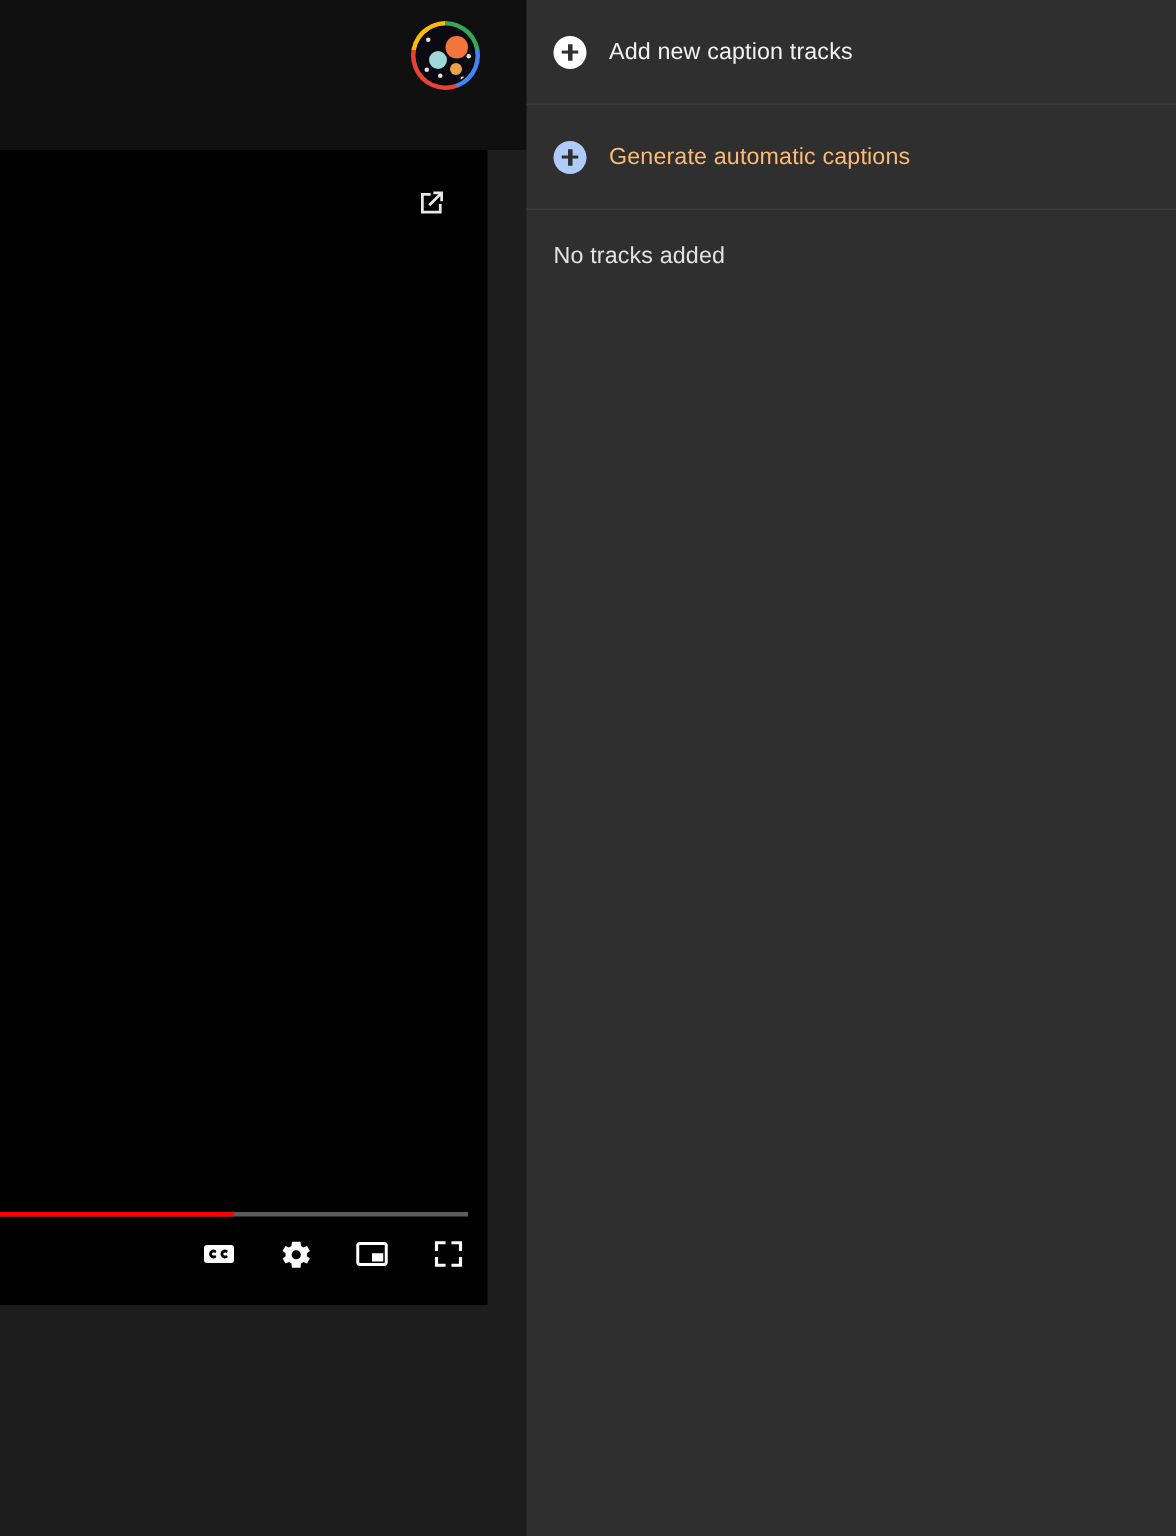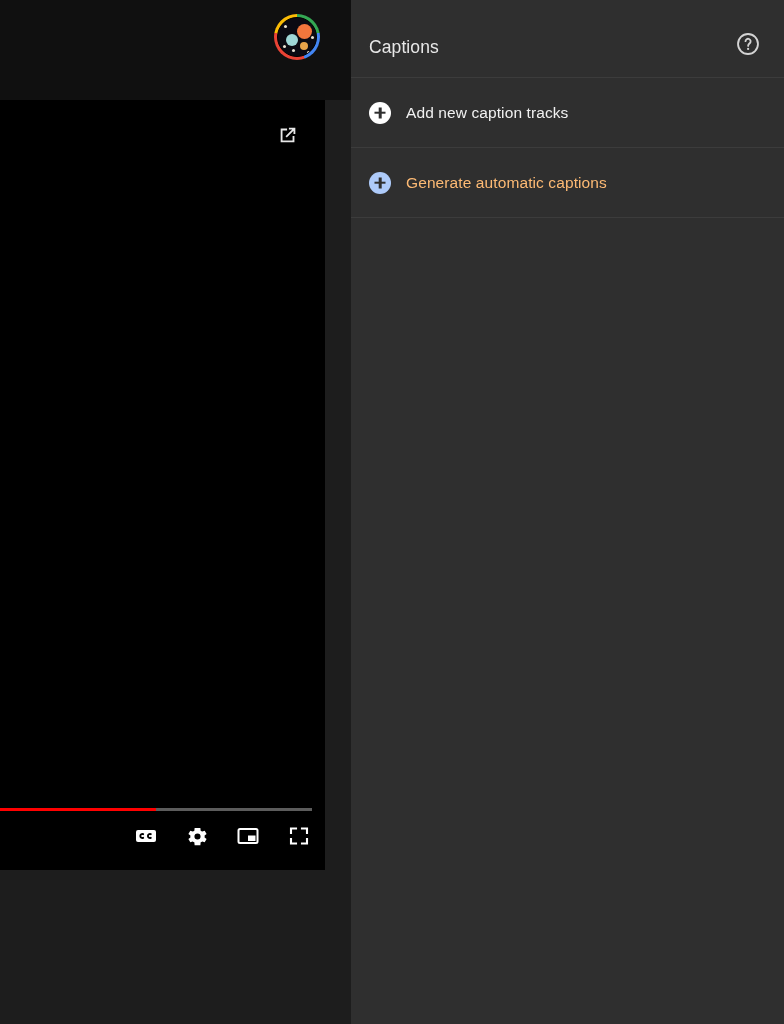--- a/index.html
+++ b/index.html
@@ -297,36 +297,27 @@
             </svg>
           </div>
 
         </div>
       </div>
     </div>
   </div>
 
   <div class="panel">
 
-    <div class="panel-header">
-      <div class="panel-title">Captions</div>
-      <div class="help-btn">
-        <svg width="26" height="26" viewBox="0 0 24 24" aria-hidden="true">
-          <circle cx="12" cy="12" r="9.2" fill="none" stroke="#d4d4d4" stroke-width="1.7"></circle>
-          <path d="M9.7 9.4a2.35 2.35 0 114.1 1.7c-.8.8-1.5 1.2-1.6 2.2v.5" fill="none" stroke="#d4d4d4" stroke-width="1.7" stroke-linecap="round"></path>
-          <circle cx="12.1" cy="16.6" r="1.05" fill="#d4d4d4"></circle>
-        </svg>
-      </div>
-    </div>
 
     <div class="action-row">
       <span class="plus-icon white"></span>
       <span class="action-label default">Add new caption tracks</span>
     </div>
 
     <div class="action-row">
       <span class="plus-icon blue"></span>
       <span class="action-label accent">Generate automatic captions</span>
     </div>
 
+    <div class="empty-state">No tracks added</div>
 
   </div>
 </div>
 
 </body></html>

